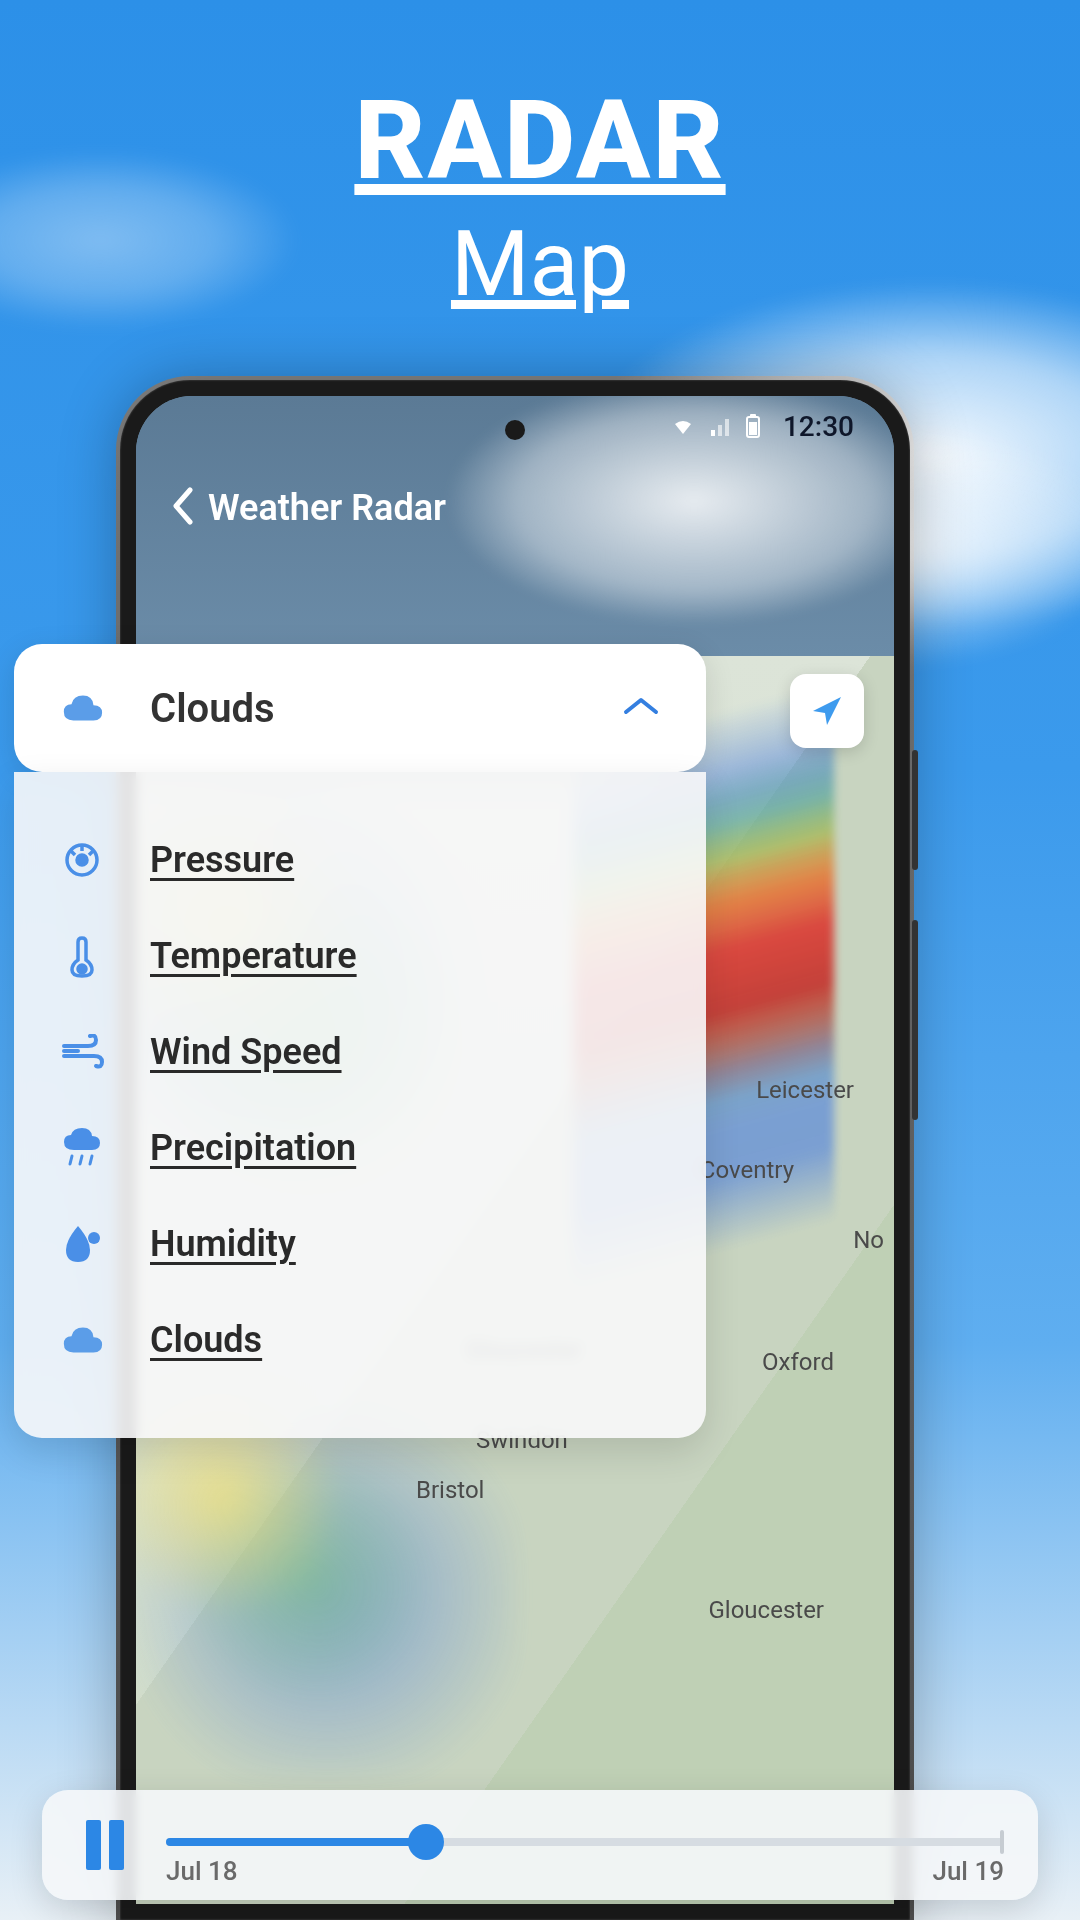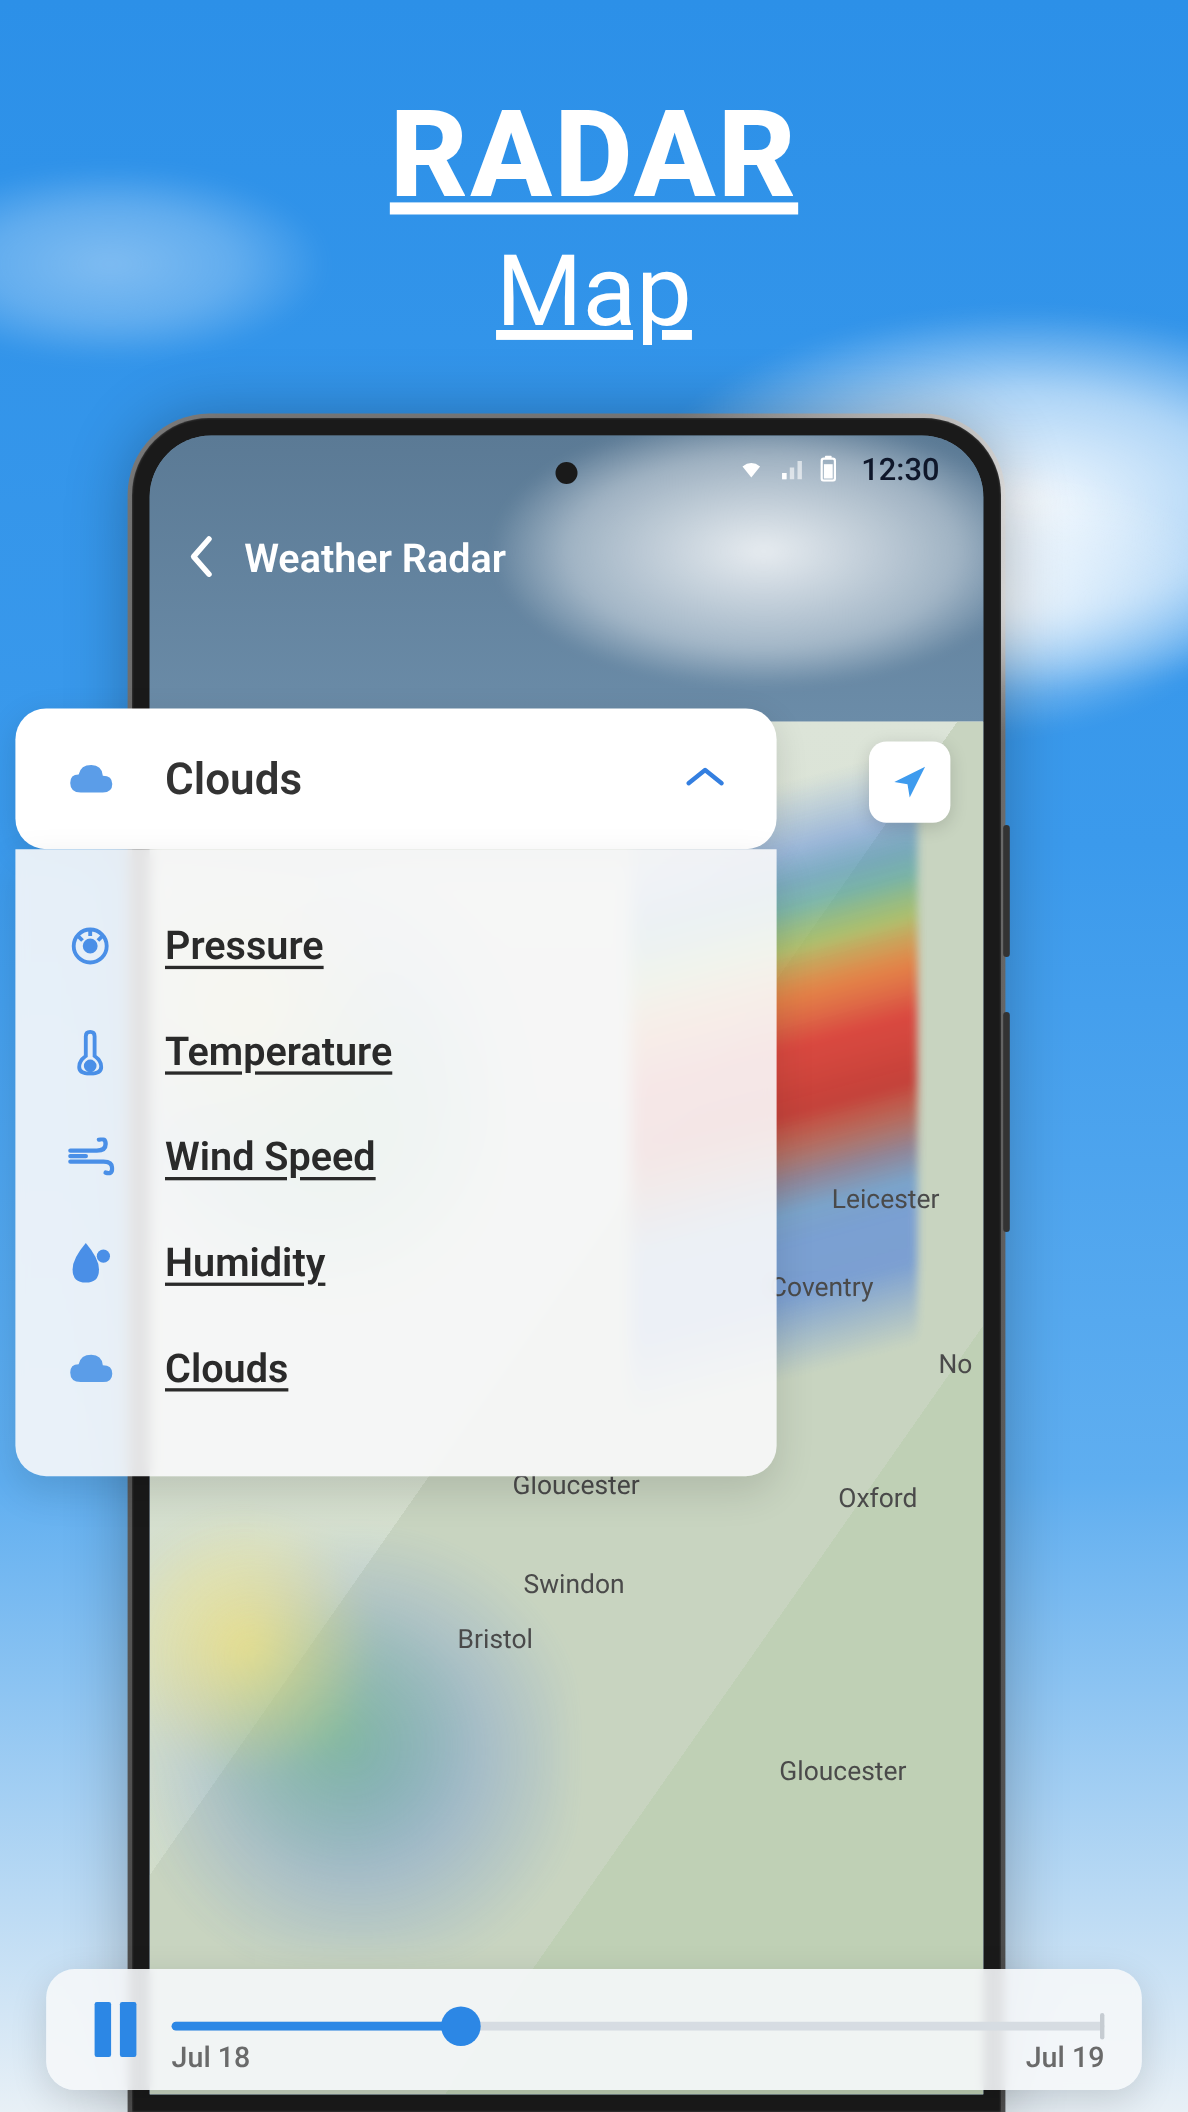--- a/index.html
+++ b/index.html
@@ -135,21 +135,21 @@
   filter: blur(6px);
 }
 .header-bar {
   position: absolute;
   top: 90px;
   left: 0;
   right: 0;
   display: flex;
   align-items: center;
   padding: 0 34px;
-  gap: 26px;
+  gap: 12px;
 }
 .back-btn { color: white; }
 .header-title { color: white; font-size: 36px; font-weight: 600; }
 
 
 .map-area {
   position: absolute;
   top: 260px;
   left: 0;
   right: 0;
@@ -293,21 +293,21 @@
 .timeline-time {
   text-align: center;
   font-size: 30px;
   font-weight: 700;
   color: #2A2A2A;
   margin-bottom: 18px;
 }
 .timeline-row {
   display: flex;
   align-items: center;
-  gap: 22px;
+  gap: 32px;
 }
 .pause-btn {
   width: 58px;
   height: 58px;
   display: flex;
   align-items: center;
   justify-content: center;
   color: #2C87E5;
 }
 .track-wrap { flex: 1; position: relative; height: 58px; }
@@ -477,20 +477,31 @@
         <svg width="44" height="36" viewBox="0 0 44 36" fill="none" stroke="#4A8FE7" stroke-width="4" stroke-linecap="round">
             <path d="M4 12 L28 12 Q36 12 36 6 Q36 0 30 2"></path>
             <path d="M4 22 L34 22 Q42 22 42 28 Q42 34 36 32"></path>
             <path d="M4 17 L18 17"></path>
           </svg>
       </span>
       <span class="label">Wind Speed</span>
     </div>
     <div class="layer-option">
       <span class="layer-icon">
+        <svg width="44" height="40" viewBox="0 0 44 40" fill="#4A8FE7">
+            <path d="M14 22 Q4 22 4 14 Q4 7 11 7 Q13 0 22 0 Q31 0 32 8 Q40 8 40 15 Q40 22 32 22 Z"></path>
+            <line x1="12" y1="28" x2="10" y2="36" stroke="#4A8FE7" stroke-width="3" stroke-linecap="round"></line>
+            <line x1="22" y1="28" x2="20" y2="36" stroke="#4A8FE7" stroke-width="3" stroke-linecap="round"></line>
+            <line x1="32" y1="28" x2="30" y2="36" stroke="#4A8FE7" stroke-width="3" stroke-linecap="round"></line>
+          </svg>
+      </span>
+      <span class="label">Precipitation</span>
+    </div>
+    <div class="layer-option">
+      <span class="layer-icon">
         <svg width="40" height="40" viewBox="0 0 40 40" fill="#4A8FE7">
             <path d="M16 2 Q28 16 28 26 Q28 38 16 38 Q4 38 4 26 Q4 16 16 2 Z"></path>
             <circle cx="32" cy="14" r="6"></circle>
           </svg>
       </span>
       <span class="label">Humidity</span>
     </div>
     <div class="layer-option">
       <span class="layer-icon">
         <svg width="46" height="34" viewBox="0 0 46 34" fill="#5B9DE8">

